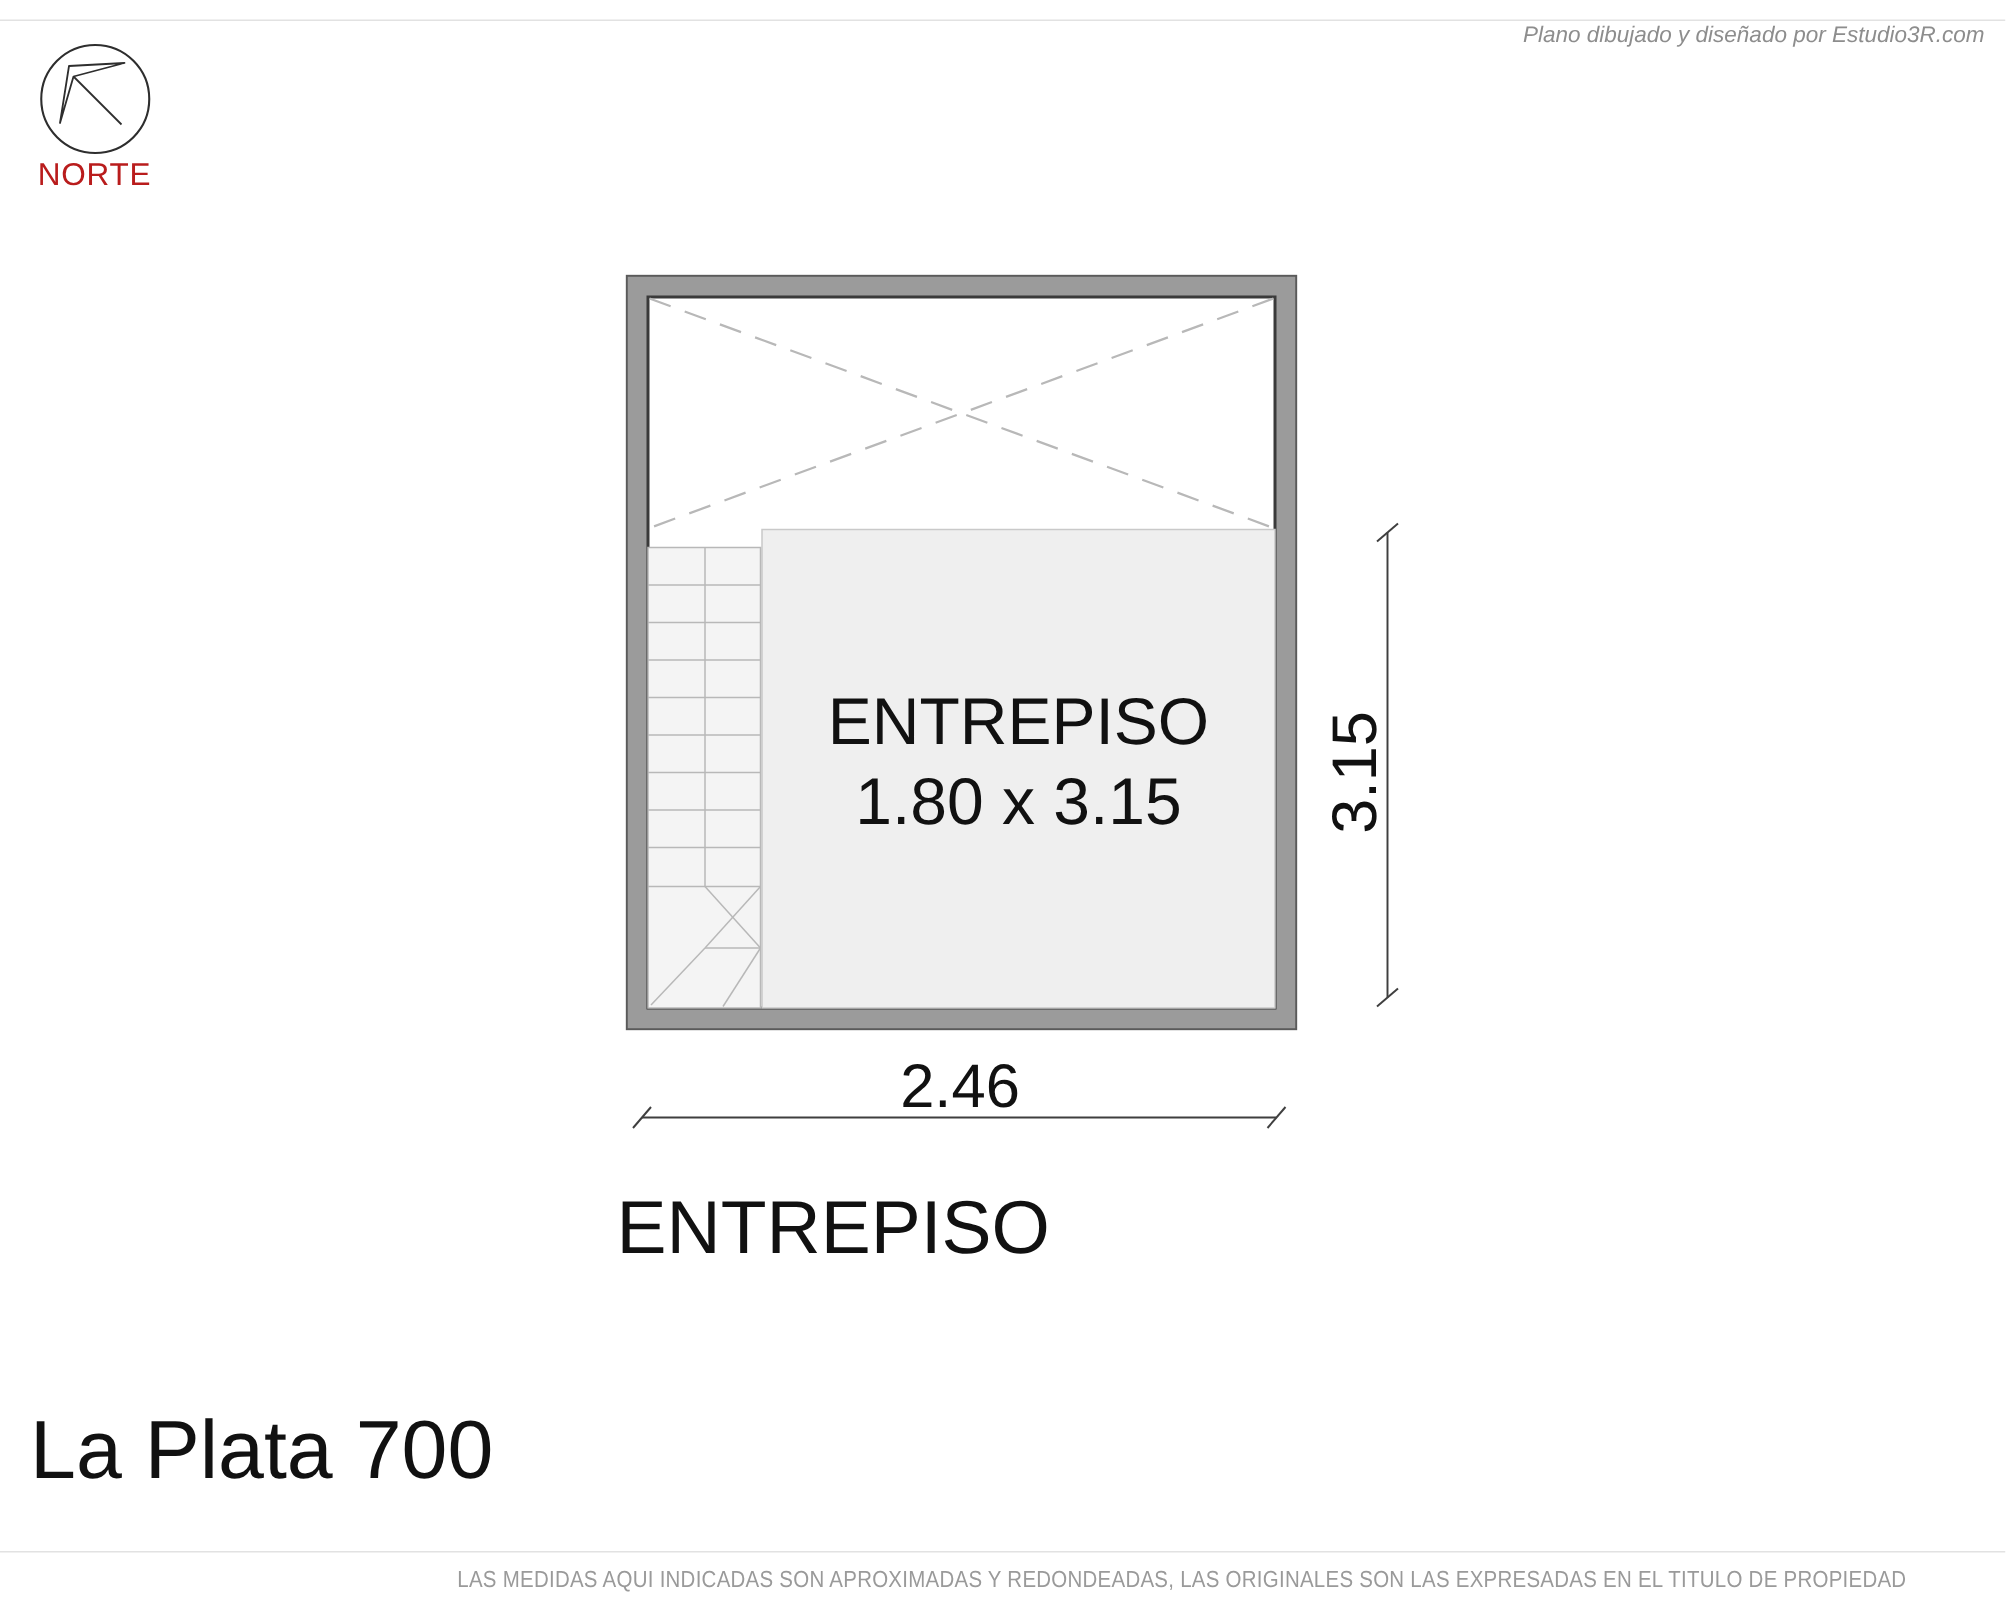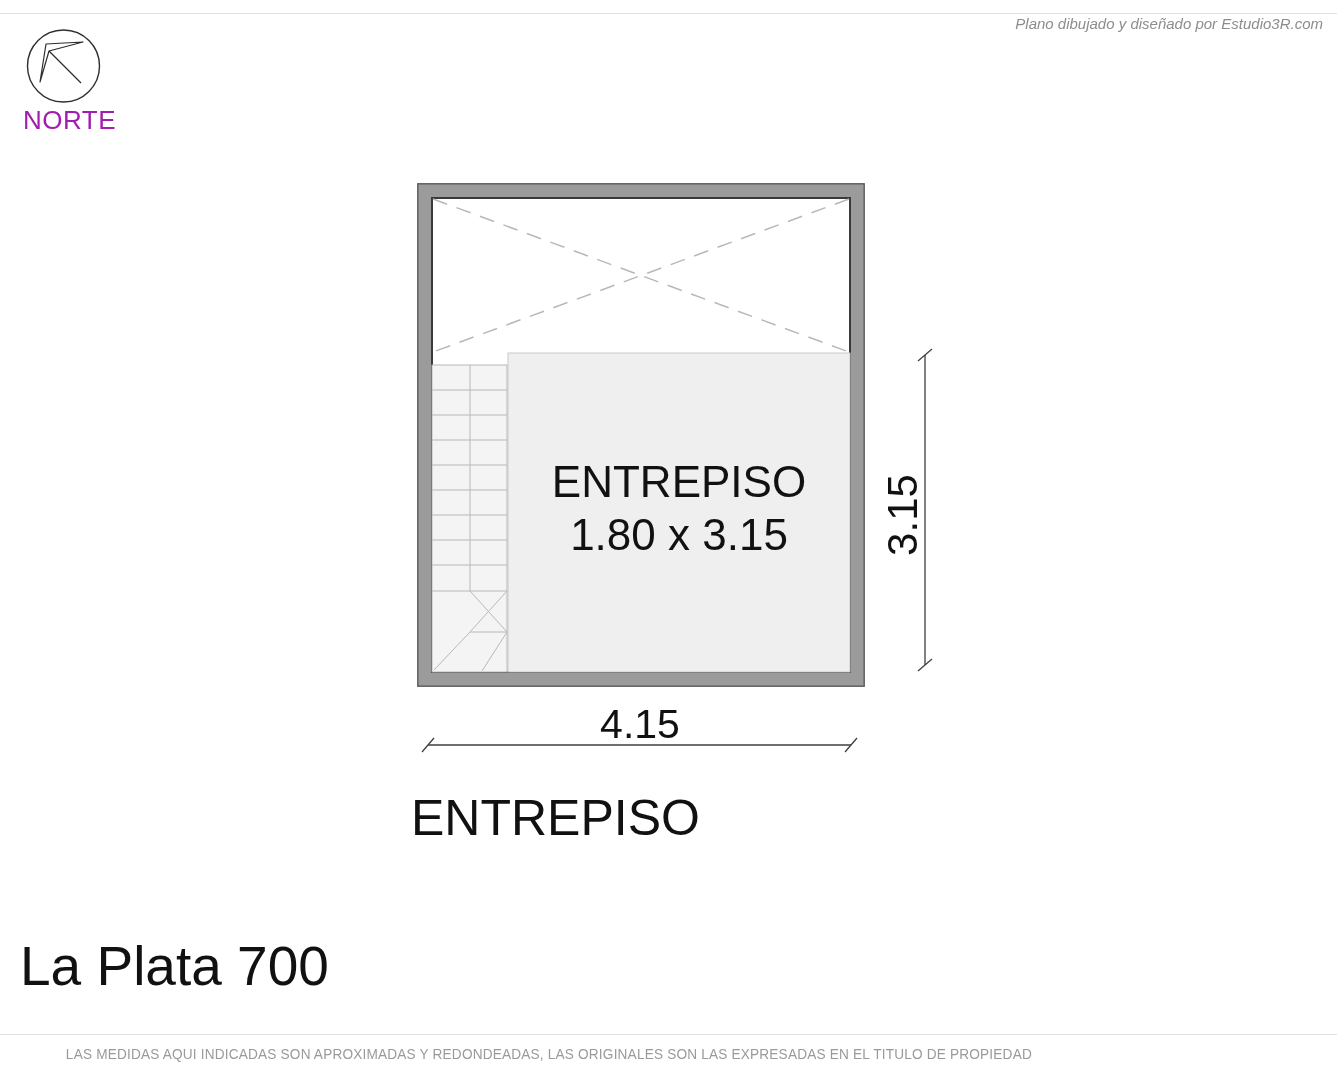--- a/index.html
+++ b/index.html
@@ -5,32 +5,32 @@
   html,body{margin:0;padding:0;background:#ffffff;}
   body{width:1337px;height:1068px;position:relative;overflow:hidden;
        font-family:"Liberation Sans","DejaVu Sans",sans-serif;color:#1a1a1a;}
   .abs{position:absolute;}
   .hairline{position:absolute;left:0;width:1337px;height:1px;background:#e2e2e2;}
   #top-rule{top:13px;}
   #bottom-rule{top:1034px;}
   #credit{top:15px;right:14px;font-size:15px;color:#8d8d8d;font-style:italic;}
   #compass{left:23px;top:28px;width:80px;text-align:center;}
   #compass svg{display:block;margin:0 auto;}
-  #compass-label{margin-top:2px;font-size:26px;letter-spacing:.5px;color:#a21caf;}
+  #compass-label{margin-top:2px;font-size:21px;letter-spacing:.5px;color:#b91c1c;}
   #plan-svg{left:417px;top:183px;}
   #room-label{left:508px;top:455px;width:342px;text-align:center;
               font-size:44px;line-height:53px;color:#111;}
   #dimv-svg{left:885px;top:340px;}
   #dimv-label{left:903px;top:515px;font-size:42px;color:#111;
               transform:translate(-50%,-50%) rotate(-90deg);white-space:nowrap;}
   #dimh-svg{left:418px;top:733px;}
   #dimh-label{left:640px;top:701px;transform:translateX(-50%);font-size:41px;color:#111;}
   #plan-title{left:411px;top:789px;font-size:50px;color:#111;}
   #address{left:20px;top:934px;font-size:55px;color:#111;}
-  #disclaimer{top:1045px;left:0;right:0;text-align:left;}
+  #disclaimer{top:1045px;left:0;right:0;text-align:right;}
   #disclaimer span{display:inline-block;transform:scaleX(0.88);transform-origin:center;
                    font-size:15.5px;color:#9a9a9a;letter-spacing:.2px;white-space:nowrap;}
 </style>
 </head>
 <body>
 
 <div class="hairline" id="top-rule"></div>
 
 <div class="abs" id="credit">Plano dibujado y diseñado por Estudio3R.com</div>
 
@@ -90,21 +90,21 @@
 </svg>
 <div class="abs" id="dimv-label">3.15</div>
 
 <svg class="abs" id="dimh-svg" width="445" height="26" viewBox="0 0 445 26">
   <g stroke="#3f3f3f" stroke-width="1.3">
     <line x1="10" y1="12" x2="433" y2="12"></line>
     <line x1="4" y1="19" x2="16" y2="5"></line>
     <line x1="427" y1="19" x2="439" y2="5"></line>
   </g>
 </svg>
-<div class="abs" id="dimh-label">4.15</div>
+<div class="abs" id="dimh-label">2.46</div>
 
 <div class="abs" id="plan-title">ENTREPISO</div>
 
 <div class="abs" id="address">La Plata 700</div>
 
 <div class="hairline" id="bottom-rule"></div>
 
 <div class="abs" id="disclaimer">
   <span>LAS MEDIDAS AQUI INDICADAS SON APROXIMADAS Y REDONDEADAS, LAS ORIGINALES SON LAS EXPRESADAS EN EL TITULO DE PROPIEDAD</span>
 </div>

